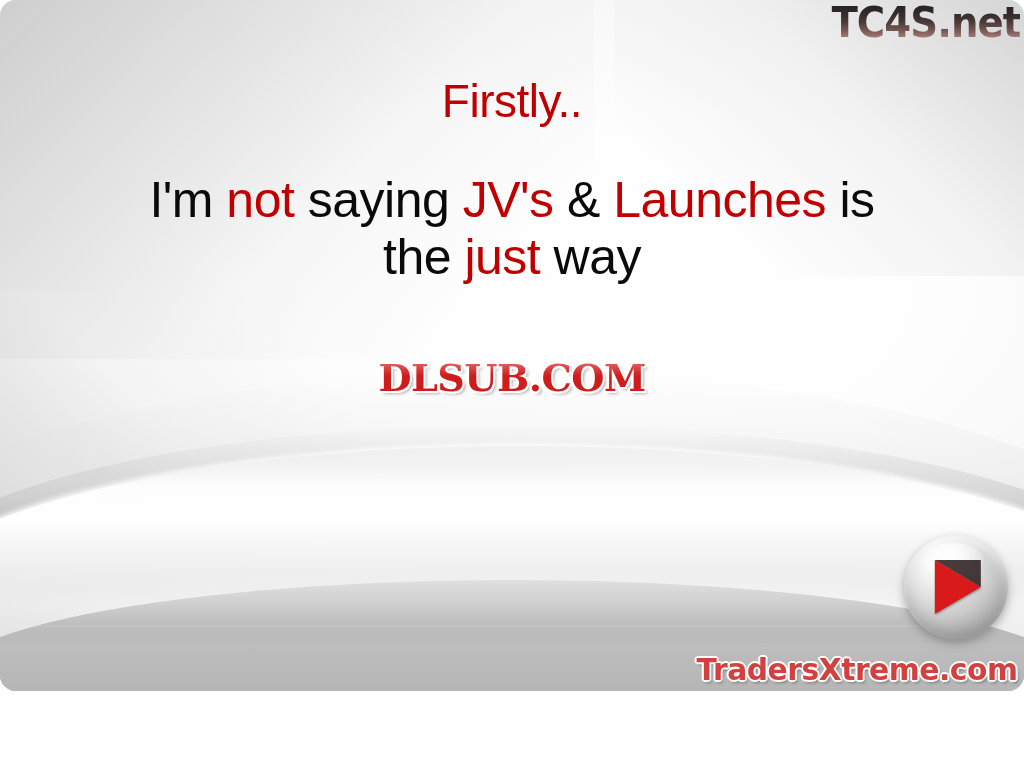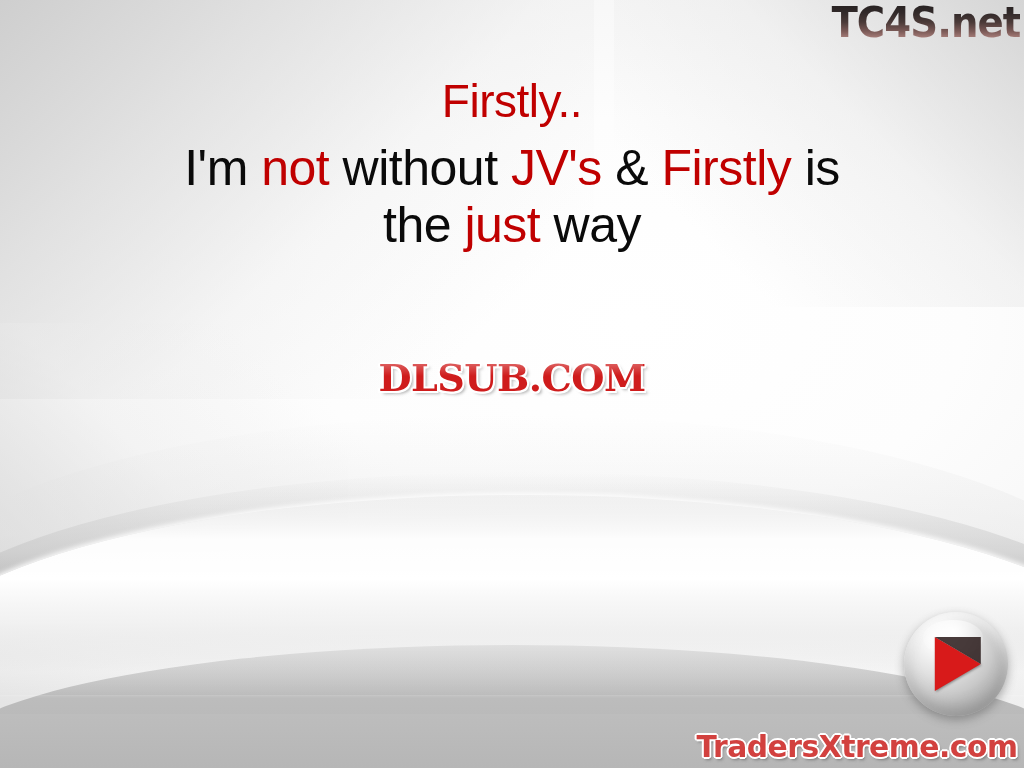--- a/index.html
+++ b/index.html
@@ -3,24 +3,25 @@
 <meta charset="utf-8">
 <style>
   html, body {
     margin: 0;
     padding: 0;
     background: #ffffff;
   }
   #slide {
     position: relative;
     width: 1024px;
-    height: 768px;
+    height: 691px;
     overflow: hidden;
     font-family: "Liberation Sans", sans-serif;
     background: #86efac;
+    border-radius: 16px;
     -webkit-font-smoothing: antialiased;
   }
 
   
   .bg-base {
     position: absolute;
     inset: 0;
     background:
       radial-gradient(ellipse 115% 95% at 62% 42%,
         #ffffff 0%,
@@ -164,21 +165,21 @@
     padding: 0;
     white-space: pre-wrap;
     letter-spacing: -0.5px;
   }
   .red { color: #c00000; }
   .blk { color: #0a0a0a; }
 
   .l-firstly {
     font-size: 46px;
     line-height: 1.0;
-    margin-bottom: 16px;
+    margin-bottom: 48px;
   }
   .l-block2 {
     font-size: 50px;
     line-height: 1.14;
     margin: 0 86px 30px 86px;
   }
   .l-block3 {
     font-size: 44px;
     line-height: 1.12;
     margin: 0 86px 34px 86px;
@@ -329,21 +330,21 @@
   <div class="band-gray"></div>
   <div class="band-gray2"></div>
   <div class="arc-upper-tint"></div>
   <div class="arc-shadow"></div>
   <div class="arc-white"></div>
 
   <div class="tc4s-logo">TC4S.net</div>
 
   <div class="content">
     <p class="line l-firstly red">Firstly..</p>
-    <p class="line l-block2"><span class="blk">I'm </span><span class="red">not</span><span class="blk"> without </span><span class="red">JV's</span><span class="blk"> &amp; </span><span class="red">Firstly</span><span class="blk"> is
+    <p class="line l-block2"><span class="blk">I'm </span><span class="red">not</span><span class="blk"> saying </span><span class="red">JV's</span><span class="blk"> &amp; </span><span class="red">Launches</span><span class="blk"> is
 the </span><span class="red">just</span><span class="blk"> way</span></p>
   </div>
 
   <div class="watermark">DLSUB.COM</div>
 
   <div class="play-sphere">
     <div class="play-wrap">
       <div class="play-tri"></div>
       <div class="play-tri-shade"></div>
     </div>

